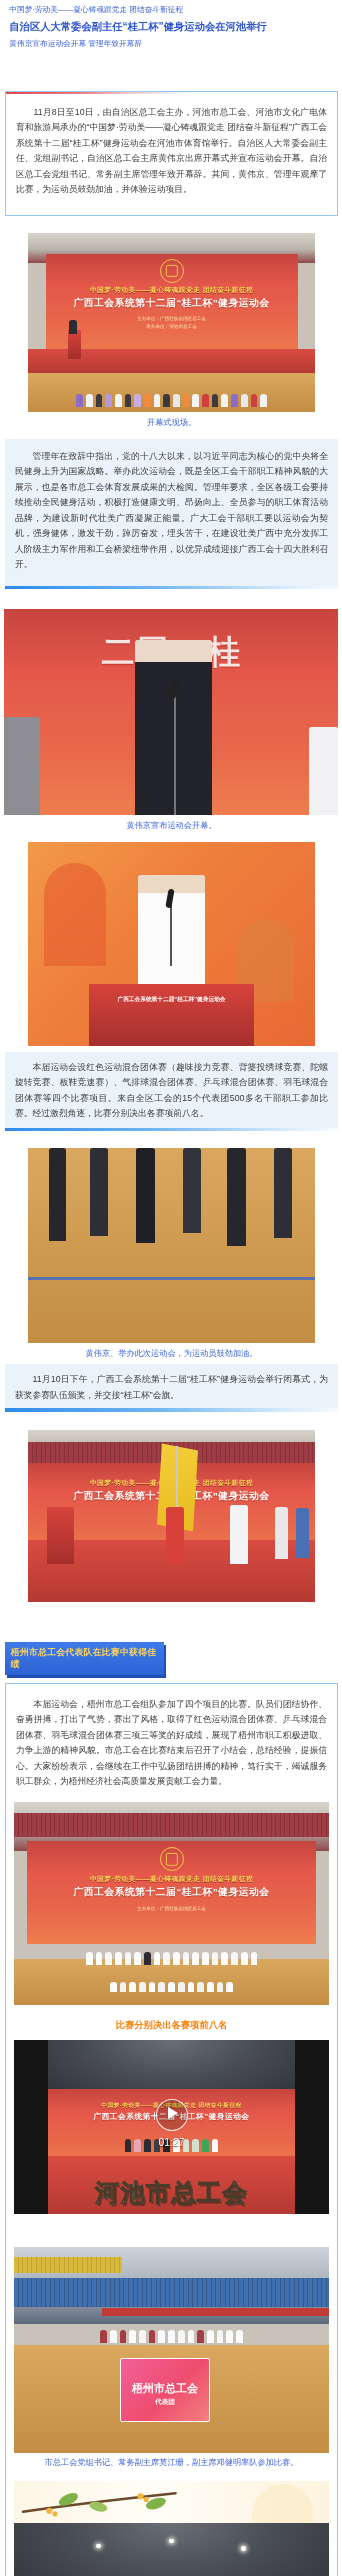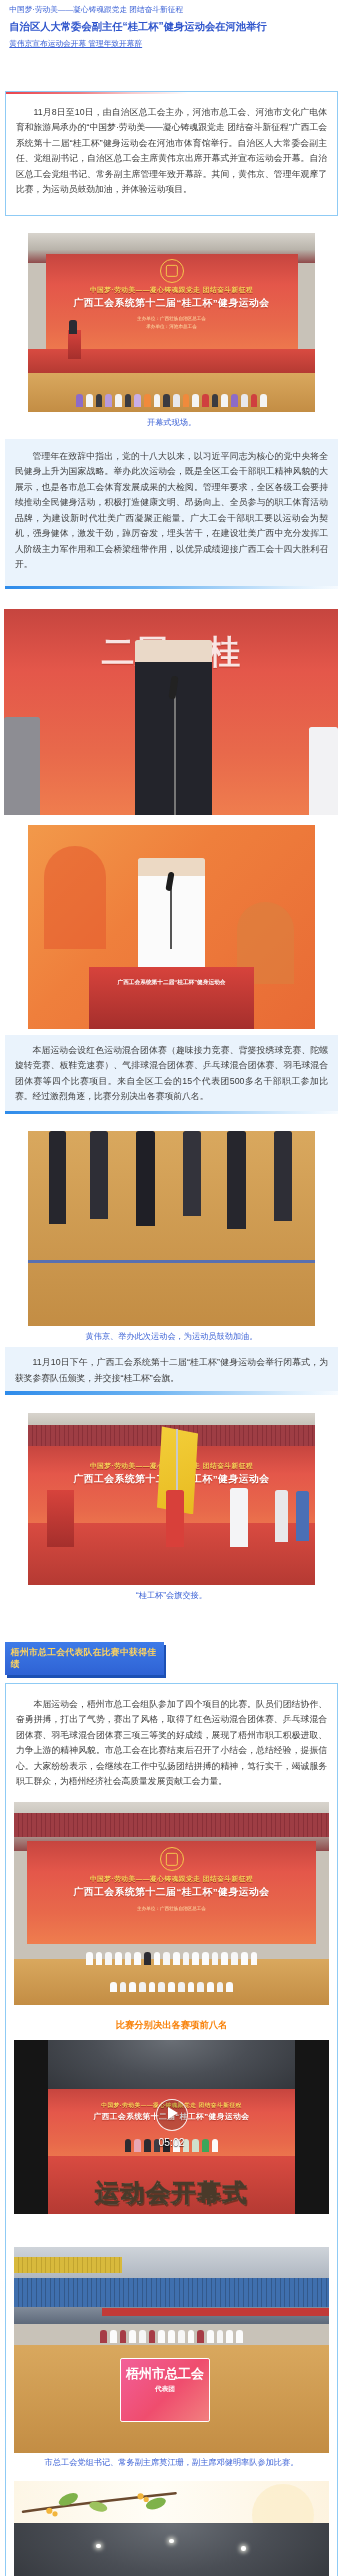--- a/index.html
+++ b/index.html
@@ -3,21 +3,21 @@
 <meta charset="utf-8">
 <style>
   html,body{margin:0;padding:0;background:#ffffff;}
   body{width:343px;font-family:"Liberation Sans","DejaVu Sans",sans-serif;-webkit-font-smoothing:antialiased;}
   .page{padding-top:4.1px;}
 
   
   .head{padding:0 9.3px;}
   .kicker{color:#3D63D6;font-size:7.7px;line-height:1.45;}
   .h-title{color:#2F55CC;font-size:10.3px;font-weight:bold;line-height:1.4;margin-top:4.6px;}
-  .h-sub{color:#3D63D6;font-size:7.7px;line-height:1.45;margin-top:4.1px;text-decoration:underline;}
+  .h-sub{color:#3D63D6;font-size:7.7px;line-height:1.45;margin-top:4.1px;}
 
   
   .fbox{margin:41px 4.6px 0;border:0.5px solid #8FCBF5;background:#fff;position:relative;}
   .fbox .redbar{height:2.1px;background:linear-gradient(90deg,#E9444C 0%,#EE7A7F 22%,#F8C9CB 38%,#ffffff 55%);}
   .fbox .inner{padding:11.3px 10.3px 17.5px;}
   .para{color:#3a3a3a;font-size:8.8px;line-height:15.5px;text-align:justify;text-indent:2em;margin:0;}
 
   
   .photo{position:relative;overflow:hidden;margin:0 auto;background:#c8c2b8;}
   .photo.std{width:287px;}
@@ -38,21 +38,21 @@
   .slogan-sub{position:absolute;width:100%;text-align:center;color:#ffe9b0;font-size:4.6px;line-height:7.7px;}
   .stagefloor{position:absolute;left:0;right:0;bottom:0;background:linear-gradient(180deg,#d94b41,#b53a33);}
   .woodfloor{position:absolute;left:0;right:0;bottom:0;background:linear-gradient(180deg,#d9a85e,#c38d44);}
   .crowd{position:absolute;left:0;right:0;display:flex;flex-wrap:wrap;justify-content:center;}
   .crowd i{display:block;width:6.7px;height:13.4px;border-radius:3.1px 3.1px 0 0;margin:1px 1.5px 0;}
   .person{position:absolute;border-radius:2.6px 2.6px 0 0;}
   .flag{position:absolute;background:linear-gradient(160deg,#f3cf3a,#e8ba20);clip-path:polygon(12% 0,100% 8%,88% 100%,0 92%);}
   .podium{position:absolute;background:linear-gradient(180deg,#d7433c,#a52f2c);}
   .podium span{position:absolute;left:8%;right:8%;top:18%;color:#fff;font-weight:bold;font-size:5.7px;text-align:center;line-height:7.7px;}
   .signboard{position:absolute;background:linear-gradient(135deg,#f2609a,#ef4d6e 55%,#f2807f);border:1.5px solid #fff;border-radius:2.1px;color:#fff;font-weight:bold;text-align:center;}
-  .signboard .s1{font-size:13px;margin-top:6px;}
+  .signboard .s1{font-size:11px;margin-top:22px;}
   .signboard .s2{font-size:6.7px;margin-top:2.1px;}
   .domeceil{position:absolute;left:0;top:0;right:0;background:radial-gradient(ellipse at 50% 0,#6a6f76 0%,#4a4e55 45%,#303338 100%);}
   .lightdot{position:absolute;width:4.6px;height:4.6px;border-radius:50%;background:#fff;box-shadow:0 0 4.1px 1.5px rgba(255,255,240,.8);}
 
   
   .lbox{margin:0 4.6px;background:#EAF3FC;position:relative;}
   .lbox .inner{padding:10.3px 10.3px 13.4px;}
   .lbox .bluebar{height:3.1px;background:linear-gradient(90deg,#2E8BEA 0%,#6FB5F2 45%,#D9ECFC 85%,#F7FBFF 100%);}
 
   
@@ -146,20 +146,21 @@
   <div class="photo wide" style="height:206px;margin-top:19.6px;">
     <div class="redwall" style="top:0;height:206px;left:0;right:0;">
       <div class="slogan-main" style="top:20.6px;font-size:33px;opacity:.85;">二届&nbsp;&nbsp;&nbsp;&nbsp;桂</div>
     </div>
     <div class="person" style="left:131px;top:31px;width:77px;height:175px;background:linear-gradient(180deg,#ead9c8 0 21.6px,#23242b 21.6px);"></div>
     <div class="person" style="left:0;top:108px;width:36px;height:98px;background:#8d8d93;"></div>
     <div class="person" style="right:0;top:118px;width:29px;height:88px;background:#f2f2f4;"></div>
     <div style="position:absolute;left:170px;top:85px;width:2.1px;height:121px;background:#777;"></div>
     <div style="position:absolute;left:166px;top:67px;width:7.2px;height:23px;border-radius:3.6px;background:#222;transform:rotate(8deg);"></div>
   </div>
+  <div class="caption">黄伟京宣布运动会开幕。</div>
 
   <div class="photo std" style="height:204px;margin-top:10.3px;">
     <div style="position:absolute;inset:0;background:linear-gradient(135deg,#f2994a 0%,#ef7f3c 40%,#e86a35 100%);"></div>
     <div style="position:absolute;left:15.5px;top:20.6px;width:62px;height:103px;background:#e4572e;border-radius:31px 31px 0 0;opacity:.55;"></div>
     <div style="position:absolute;right:20.6px;top:77px;width:57px;height:82px;background:#d8813f;border-radius:28px 28px 0 0;opacity:.55;"></div>
     <div class="person" style="left:110px;top:33px;width:67px;height:118px;background:linear-gradient(180deg,#ecd9c4 0 18.5px,#fbfbfb 18.5px);"></div>
     <div style="position:absolute;left:142px;top:62px;width:2.1px;height:62px;background:#555;"></div>
     <div style="position:absolute;left:139px;top:47px;width:6.2px;height:18.5px;border-radius:3.1px;background:#1d1d1d;transform:rotate(10deg);"></div>
     <div class="podium" style="left:61px;right:61px;bottom:0;height:62px;">
       <span>广西工会系统第十二届“桂工杯”健身运动会</span>
@@ -201,21 +202,20 @@
     </div>
     <div class="stagefloor" style="top:110px;height:62px;"></div>
     <div class="podium" style="left:18.5px;top:77px;width:27px;height:57px;"></div>
     <div class="flag" style="left:129px;top:13.4px;width:41px;height:88px;"></div>
     <div style="position:absolute;left:148px;top:15.5px;width:2.1px;height:118px;background:#c9c9c9;"></div>
     <div class="person" style="left:138px;top:77px;width:17.5px;height:57px;background:#d8403a;"></div>
     <div class="person" style="left:202px;top:75px;width:17.5px;height:59px;background:#f4f4f6;"></div>
     <div class="person" style="left:247px;top:77px;width:13.4px;height:52px;background:#e8e8ea;"></div>
     <div class="person" style="left:268px;top:78px;width:13.4px;height:50px;background:#4a6fb5;"></div>
   </div>
-  <div class="caption">“桂工杯”会旗交接。</div>
 
   <div class="sec-banner">
     <div class="shadow"></div>
     <div class="face"><span>梧州市总工会代表队在比赛中获得佳绩</span></div>
   </div>
 
   <div class="bigbox">
 
     <p class="para">本届运动会，梧州市总工会组队参加了四个项目的比赛。队员们团结协作、奋勇拼搏，打出了气势，赛出了风格，取得了红色运动混合团体赛、乒乓球混合团体赛、羽毛球混合团体赛三项三等奖的好成绩，展现了梧州市职工积极进取、力争上游的精神风貌。市总工会在比赛结束后召开了小结会，总结经验，提振信心。大家纷纷表示，会继续在工作中弘扬团结拼搏的精神，笃行实干，竭诚服务职工群众，为梧州经济社会高质量发展贡献工会力量。</p>
 
@@ -283,22 +283,22 @@
             <i style="background:#3c3c44;"></i>
             <i style="background:#23232a;"></i>
             <i style="background:#fbfbfb;"></i>
             <i style="background:#d7e4d4;"></i>
             <i style="background:#cfe0cc;"></i>
             <i style="background:#3da65a;"></i>
             <i style="background:#fbfbfb;"></i>
         </div>
       </div>
       <div class="playbtn"></div>
-      <div class="v-time">05:02</div>
-      <div class="v-overlay">运动会开幕式</div>
+      <div class="v-time">01:27</div>
+      <div class="v-overlay">河池市总工会</div>
     </div>
 
     <div class="photo inbox" style="height:206px;margin-top:33px;">
       <div class="arena-top" style="height:77px;background:linear-gradient(180deg,#cfd4da 0%,#9fa8b4 60%,#5d697a 100%);"></div>
       <div class="seats blue" style="top:31px;height:29px;"></div>
       <div class="seats yellow" style="top:10.3px;height:15.5px;left:0;width:108px;"></div>
       <div style="position:absolute;left:88px;top:61px;right:0;height:8.2px;background:#c23a38;"></div>
       <div class="woodfloor" style="height:108px;"></div>
       <div class="crowd" style="top:82px;">
         <i style="background:#a63c46;"></i>

